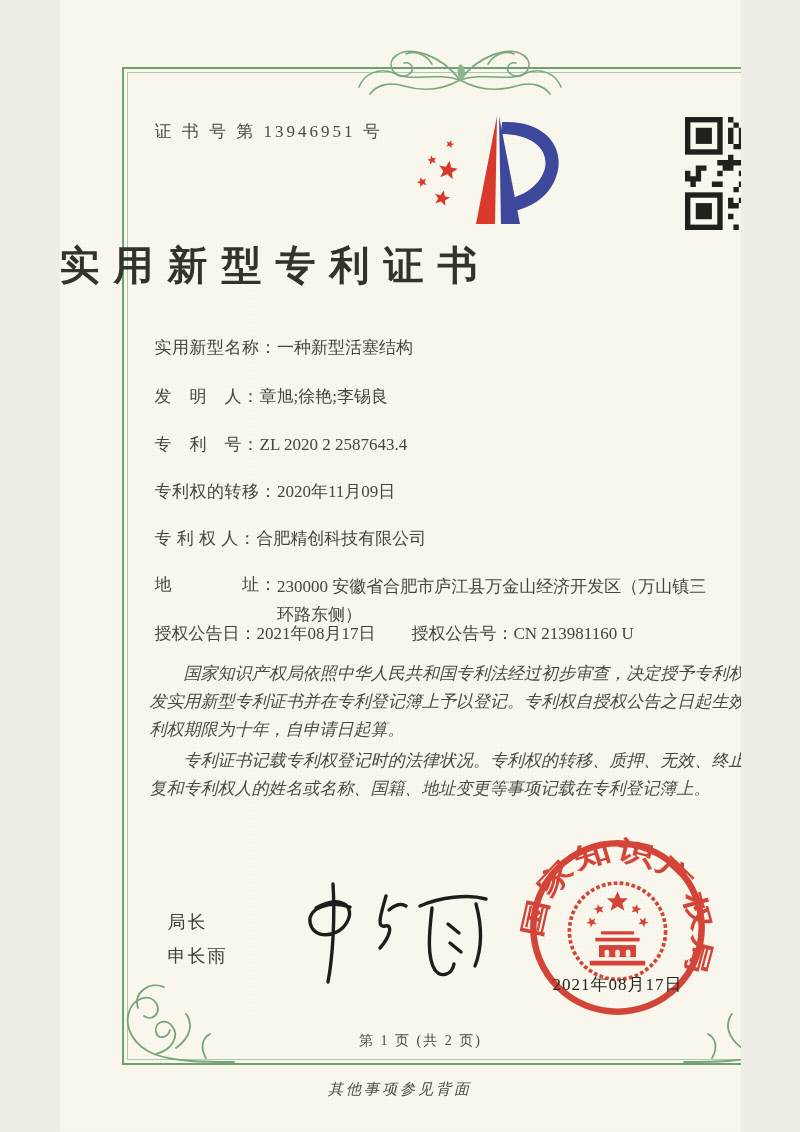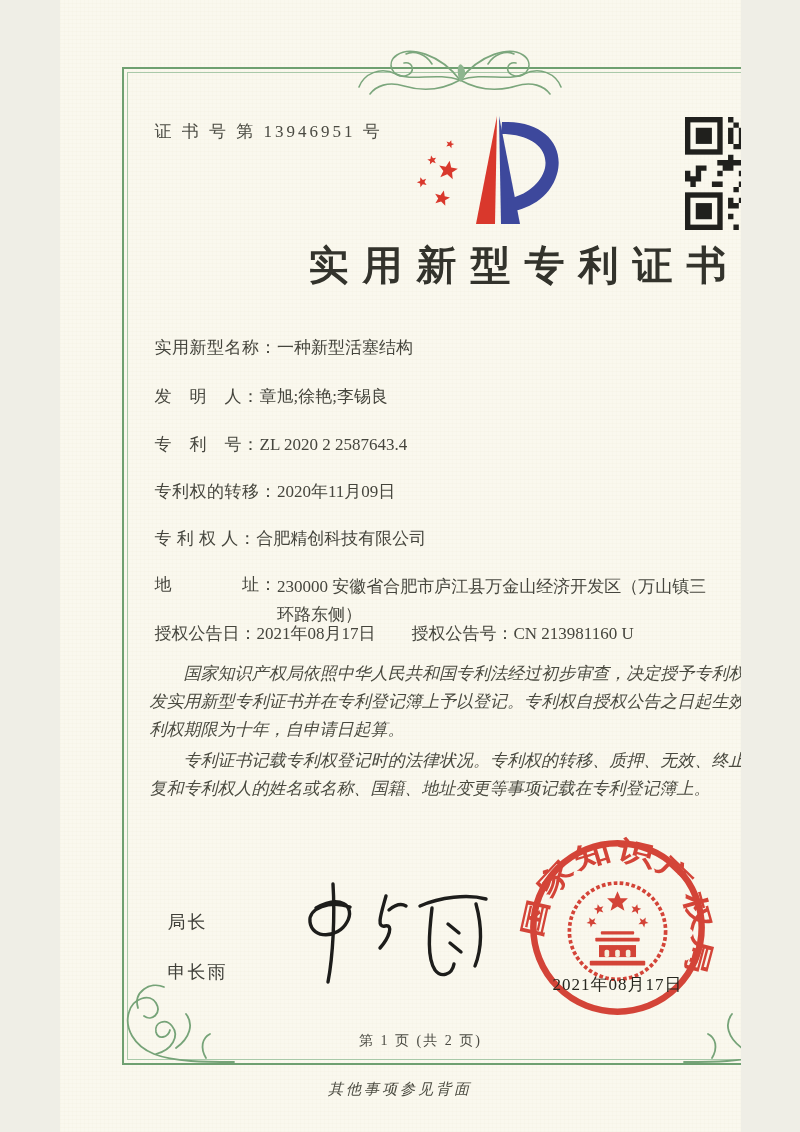--- a/index.html
+++ b/index.html
@@ -8,30 +8,30 @@
     background:#faf8ee;
     background-image:
       repeating-linear-gradient(0deg, rgba(205,198,160,.05) 0 1px, transparent 1px 4px),
       repeating-linear-gradient(90deg, rgba(205,198,160,.04) 0 1px, transparent 1px 4px);
     font-family:"Liberation Serif","DejaVu Serif",serif;color:#40403a;padding-left:13px;
   }
   .frame{position:absolute;left:62px;top:67px;width:674px;height:994px;border:2px solid #6fa071;}
   .frame-inner{position:absolute;inset:3px;border:1px solid #a9c9a9;}
   .abs{position:absolute;}
   .certno{left:95px;top:120px;font-size:17px;letter-spacing:3px;color:#4a4a42;}
-  .title{left:0;right:0;top:238px;text-align:right;font-size:40px;font-weight:700;letter-spacing:14px;color:#33332c;}
+  .title{left:0;right:0;top:238px;text-align:left;font-size:40px;font-weight:700;letter-spacing:14px;color:#33332c;}
   .frow{left:95px;font-size:17px;white-space:nowrap;color:#45453d;}
   .frow .lab{letter-spacing:.5px;}
   .frow.addr{white-space:normal;}
   .addr-val{display:inline-block;width:438px;vertical-align:top;line-height:1.65;white-space:normal;}
   .grant{font-size:17px;white-space:nowrap;color:#45453d;}
   .bodytext{left:90px;top:660px;width:630px;font-size:17px;line-height:1.65;font-style:italic;color:#4a4a40;}
   .bodytext p{margin:0 0 3px 0;text-indent:2em;text-align:justify;}
   .sigrole{left:108px;top:910px;font-size:18px;letter-spacing:2px;text-align:center;}
-  .signame{left:108px;top:944px;font-size:18px;letter-spacing:2px;margin-top:16px;}
+  .signame{left:108px;top:944px;font-size:18px;letter-spacing:2px;}
   .sig-svg{left:228px;top:876px;}
   .seal-svg{left:465px;top:835px;mix-blend-mode:multiply;opacity:.93;}
   .sealdate{left:472px;top:973px;width:172px;text-align:center;font-size:17px;letter-spacing:1px;color:#26261f;z-index:5;}
   .pageinfo{left:0;right:0;top:1032px;text-align:center;font-size:14px;letter-spacing:2px;color:#4a4a42;margin-left:41px;}
   .backnote{left:0;right:0;top:1080px;text-align:center;font-size:15px;letter-spacing:3px;font-style:italic;color:#4a4a40;}
   .logo-svg{left:338px;top:112px;}
   .qr{left:625px;top:117px;width:113px;height:113px;}
   .qr svg{width:113px;height:113px;display:block;}
   .orn-top{left:280px;top:34px;}
   .orn-bl{left:56px;top:978px;}

